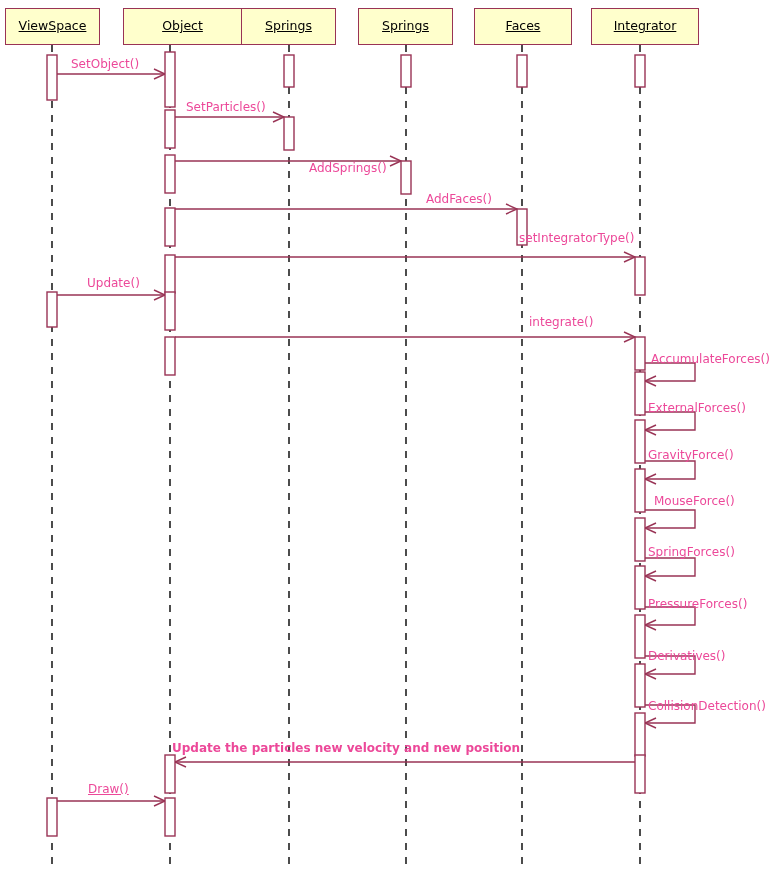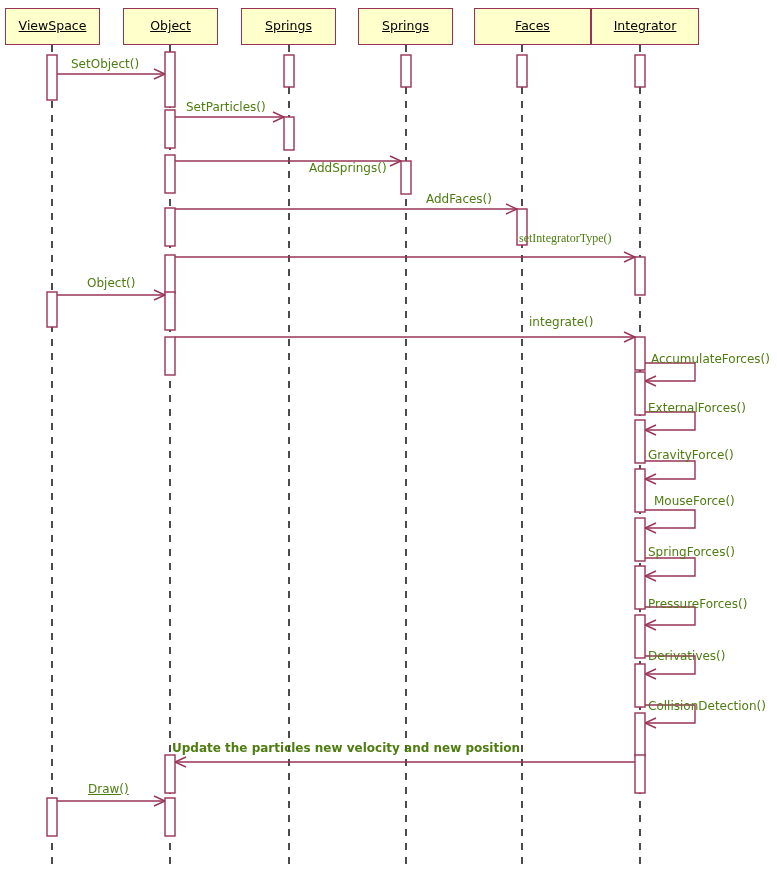--- a/index.html
+++ b/index.html
@@ -39,21 +39,21 @@
     font-size: 12.5px;
     color: #000000;
     text-decoration: underline;
     line-height: 1;
     white-space: nowrap;
   }
   .msg-label {
     position: absolute;
     font-family: "DejaVu Sans", sans-serif;
     font-size: 12px;
-    color: #4d7c0f;
+    color: #ec4899;
     white-space: nowrap;
     line-height: 1;
   }
 </style>
 </head>
 <body>
 
 <div id="diagram">
   <svg id="svg-layer" viewBox="0 0 777 872" width="777" height="872" xmlns="http://www.w3.org/2000/svg">
     <g id="g-lifelines">
@@ -132,43 +132,43 @@
         <rect x="635" y="755" width="10" height="38" fill="#ffffff" stroke="#993355" stroke-width="1.4"></rect>
         <rect x="165" y="755" width="10" height="38" fill="#ffffff" stroke="#993355" stroke-width="1.4"></rect>
         <rect x="47" y="798" width="10" height="38" fill="#ffffff" stroke="#993355" stroke-width="1.4"></rect>
         <rect x="165" y="798" width="10" height="38" fill="#ffffff" stroke="#993355" stroke-width="1.4"></rect>
       </g>
   </svg>
   <div id="heads">
       <div class="lifeline-head" style="left: 5px; top: 8px; width: 95px; height: 37px;">
         <span class="lifeline-head-label">ViewSpace</span>
       </div>
-      <div class="lifeline-head" style="left: 123px; top: 8px; width: 95px; height: 37px;">
+      <div class="lifeline-head" style="left: 123px; top: 8px; width: 119px; height: 37px;">
         <span class="lifeline-head-label">Object</span>
       </div>
       <div class="lifeline-head" style="left: 241px; top: 8px; width: 95px; height: 37px;">
         <span class="lifeline-head-label">Springs</span>
       </div>
       <div class="lifeline-head" style="left: 358px; top: 8px; width: 95px; height: 37px;">
         <span class="lifeline-head-label">Springs</span>
       </div>
-      <div class="lifeline-head" style="left: 474px; top: 8px; width: 117px; height: 37px;">
+      <div class="lifeline-head" style="left: 474px; top: 8px; width: 98px; height: 37px;">
         <span class="lifeline-head-label">Faces</span>
       </div>
       <div class="lifeline-head" style="left: 591px; top: 8px; width: 108px; height: 37px;">
         <span class="lifeline-head-label">Integrator</span>
       </div>
     </div>
   <div id="labels">
       <div class="msg-label" style="left: 71px; top: 58px;">SetObject()</div>
       <div class="msg-label" style="left: 186px; top: 101px;">SetParticles()</div>
       <div class="msg-label" style="left: 309px; top: 162px;">AddSprings()</div>
       <div class="msg-label" style="left: 426px; top: 193px;">AddFaces()</div>
-      <div class="msg-label" style="left: 519px; top: 232px; font-family: Liberation Serif, serif;">setIntegratorType()</div>
-      <div class="msg-label" style="left: 87px; top: 277px;">Object()</div>
+      <div class="msg-label" style="left: 519px; top: 232px;">setIntegratorType()</div>
+      <div class="msg-label" style="left: 87px; top: 277px;">Update()</div>
       <div class="msg-label" style="left: 529px; top: 316px;">integrate()</div>
       <div class="msg-label" style="left: 172px; top: 742px; font-weight: bold;">Update the particles new velocity and new position</div>
       <div class="msg-label" style="left: 88px; top: 783px; text-decoration: underline;">Draw()</div>
       <div class="msg-label" style="left: 651px; top: 353px;">AccumulateForces()</div>
       <div class="msg-label" style="left: 648px; top: 402px;">ExternalForces()</div>
       <div class="msg-label" style="left: 648px; top: 449px;">GravityForce()</div>
       <div class="msg-label" style="left: 654px; top: 495px;">MouseForce()</div>
       <div class="msg-label" style="left: 648px; top: 546px;">SpringForces()</div>
       <div class="msg-label" style="left: 648px; top: 598px;">PressureForces()</div>
       <div class="msg-label" style="left: 648px; top: 650px;">Derivatives()</div>

